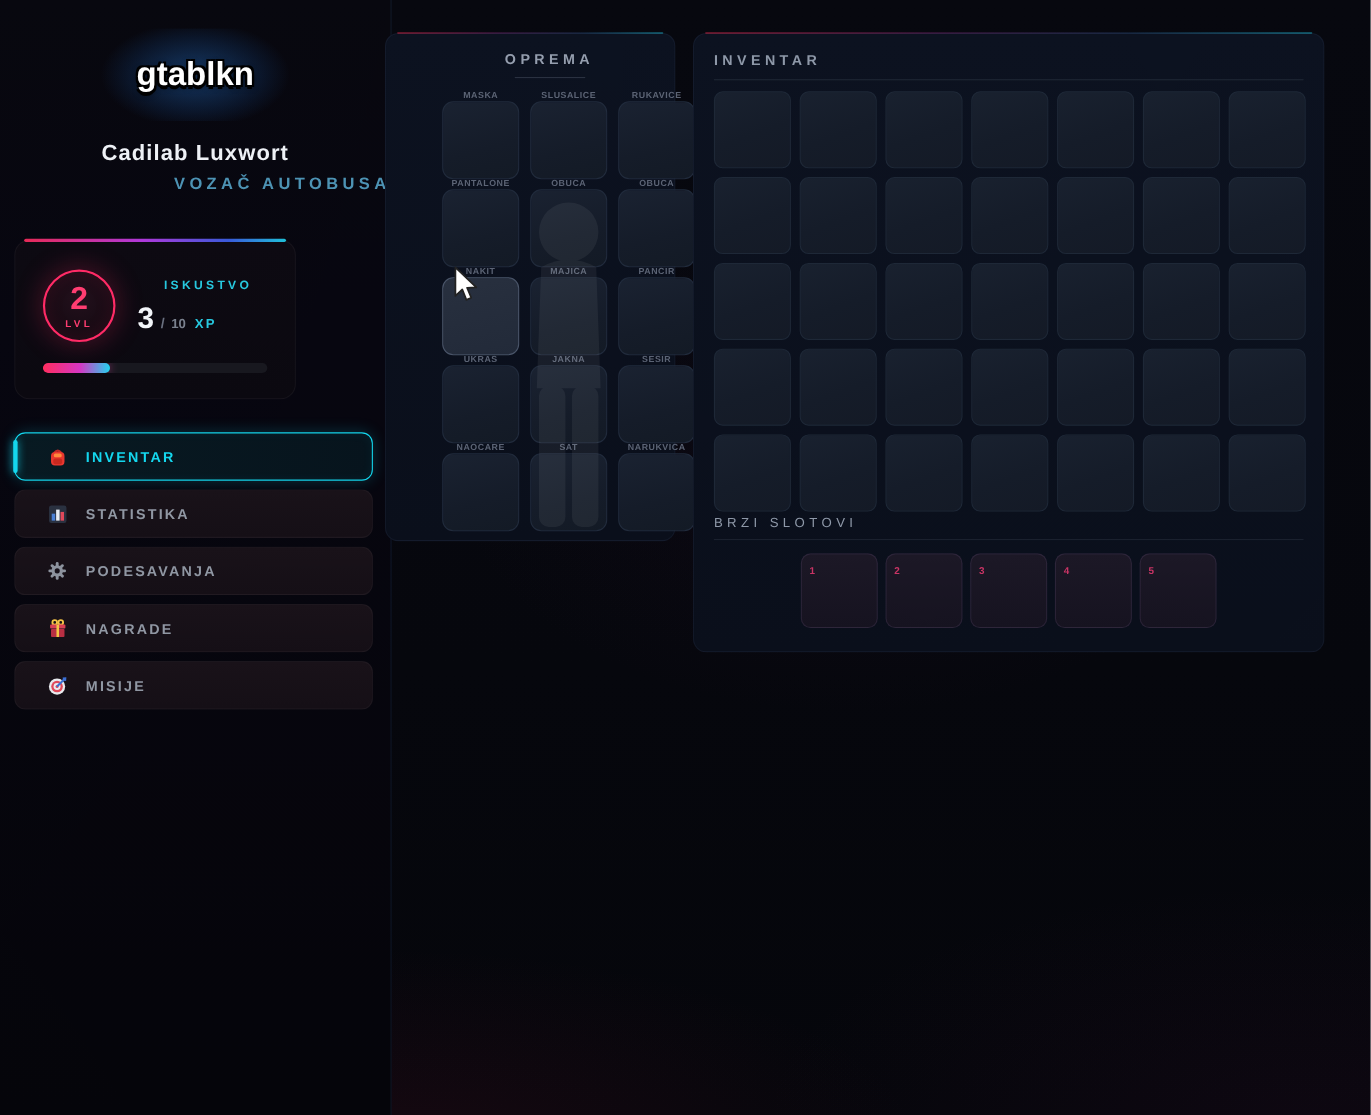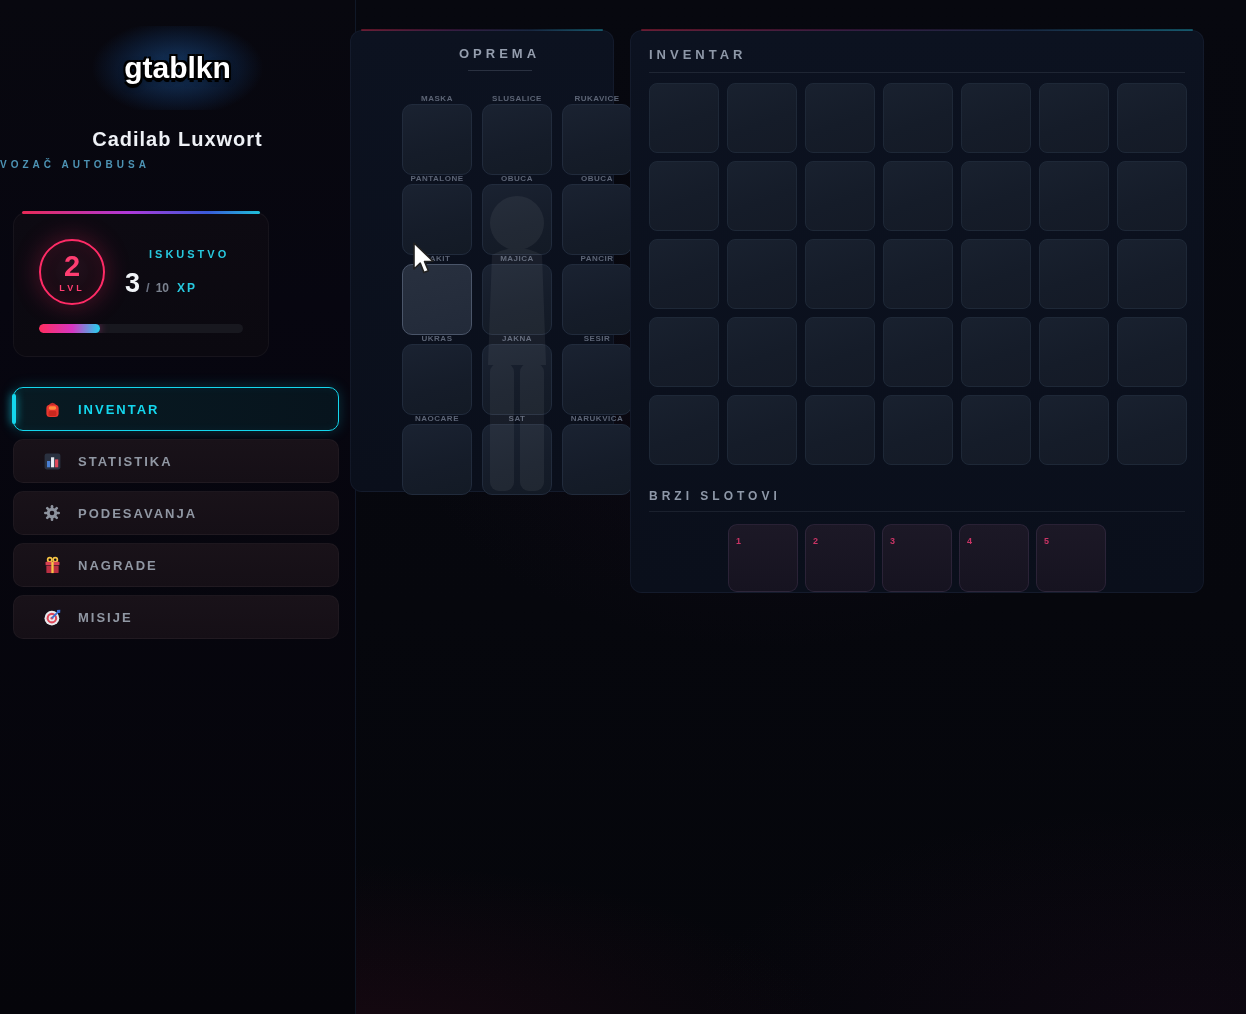--- a/index.html
+++ b/index.html
@@ -23,21 +23,21 @@
   }
   .logo-wrap {
     margin-top:26px; height:84px; display:flex; align-items:center; justify-content:center;
     background:radial-gradient(110px 62px at 50% 50%, rgba(32,96,170,0.55), rgba(18,58,110,0.28) 55%, transparent 78%);
   }
   .logo-text {
     font-size:30px; font-weight:900; color:#ffffff; letter-spacing:0px;
     text-shadow:-2px -2px 0 #000, 2px -2px 0 #000, -2px 2px 0 #000, 2px 2px 0 #000, 0 4px 0 #000, 0 2px 6px rgba(0,0,0,.8);
   }
   .player-name { text-align:center; margin-top:18px; font-size:20px; font-weight:700; color:#eef1f6; letter-spacing:1px; }
-  .player-role { text-align:left; margin-top:8px; font-size:10px; font-weight:700; color:#4d93b4; letter-spacing:4px; }
+  .player-role { text-align:right; margin-top:8px; font-size:15px; font-weight:700; color:#4d93b4; letter-spacing:4px; }
 
   .xp-card {
     position:relative; margin:42px 16px 0 13px; width:256px; height:145px;
     background:linear-gradient(180deg,#0d0a12 0%, #0b0910 100%);
     border:1px solid rgba(255,255,255,0.045); border-radius:14px;
     padding:26px 25px 0 25px;
   }
   .xp-card::before {
     content:""; position:absolute; top:-2px; left:8px; right:8px; height:3px; border-radius:3px;
     background:linear-gradient(90deg,#ff2d5e 0%, #c13df0 45%, #3e63f0 78%, #21d4ef 100%);
@@ -101,21 +101,21 @@
     background:linear-gradient(90deg, rgba(225,40,75,0.55) 0%, rgba(150,45,140,0.35) 38%, rgba(45,90,150,0.30) 70%, rgba(30,195,225,0.5) 100%);
     opacity:.75;
   }
   .equip-panel { left:350px; top:30px; width:264px; height:462px; }
   .inv-panel  { left:630px; top:30px; width:574px; height:563px; padding:16px 18px 0 18px; }
 
   .panel-title-center { padding-top:15px; text-align:center; font-size:13px; font-weight:900; color:#959eae; letter-spacing:4px; }
   .equip-divider { width:64px; height:1px; background:rgba(150,160,180,0.22); margin:9px auto 0 auto; }
 
   .equip-grid {
-    position:relative; margin:24px 0 0 16px;
+    position:relative; margin:12px 0 0 16px;
     display:grid; grid-template-columns:70px 70px 70px; column-gap:10px;
   }
   .equip-cell { width:70px; }
   .equip-label {
     height:8px; line-height:8px; text-align:center;
     font-size:8px; font-weight:700; color:#5c6475; letter-spacing:0.5px; margin-bottom:0px;
     white-space:nowrap; overflow:hidden;
   }
   .equip-slot {
     margin-top:1px; width:70px; height:71px; border-radius:10px;
@@ -135,21 +135,21 @@
   .inv-divider { height:1px; background:rgba(150,160,180,0.14); margin-top:10px; }
   .inv-grid {
     margin-top:10px; display:grid;
     grid-template-columns:repeat(7, 70px); grid-auto-rows:70px; gap:8px;
   }
   .inv-slot {
     border-radius:8px; cursor:pointer;
     background:linear-gradient(160deg,#19212f 0%, #151c29 55%, #141a26 100%);
     border:1px solid #1e2837;
   }
-  .quick-title { margin-top:24px; font-size:12px; font-weight:700; color:#8e98a8; letter-spacing:4px; }
+  .quick-title { margin-top:3px; font-size:12px; font-weight:400; color:#8e98a8; letter-spacing:4px; }
   .quick-divider { height:1px; background:rgba(150,160,180,0.12); margin-top:8px; }
   .quick-row { margin-top:12px; display:flex; justify-content:center; gap:7px; }
   .quick-slot {
     width:70px; height:68px; border-radius:9px; cursor:pointer;
     background:linear-gradient(180deg,#1c1826 0%, #161320 100%);
     border:1px solid rgba(140,110,170,0.16);
     padding:5px 0 0 7px;
   }
   .quick-num { font-size:9px; font-weight:900; color:#c93465; }
 

